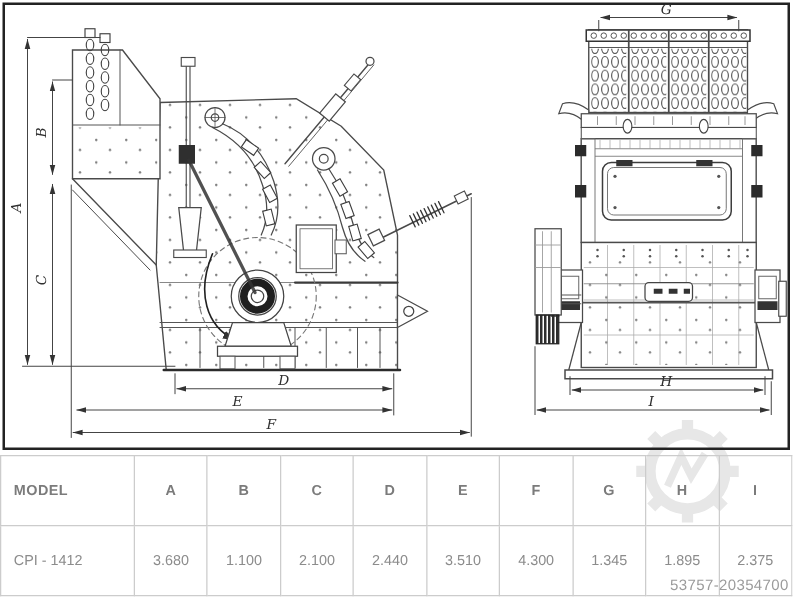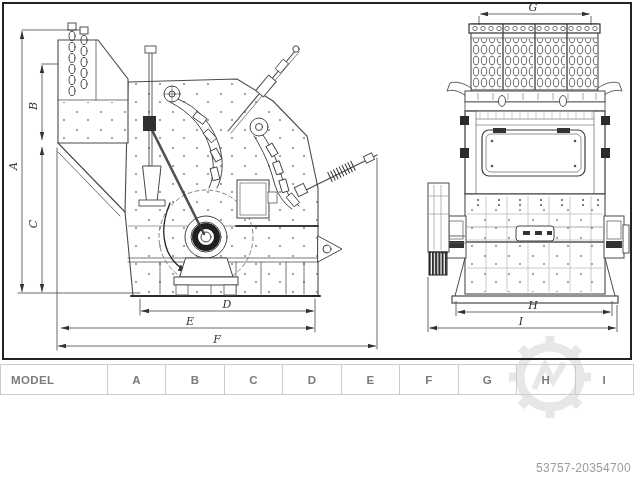--- a/index.html
+++ b/index.html
@@ -3,21 +3,21 @@
 <meta charset="utf-8">
 <style>
   html,body{margin:0;padding:0;background:#ffffff;width:634px;height:480px;overflow:hidden;
     font-family:"Liberation Sans","DejaVu Sans",sans-serif;}
   .stage{position:relative;width:634px;height:480px;background:#fff;}
   .drawing-wrap{position:relative;z-index:2;}
   svg text{user-select:none;}
   .dimlbl{font-family:"DejaVu Serif","Liberation Serif",serif;font-style:italic;font-size:11px;fill:#2f2f2f;}
   .spec-table{position:absolute;left:0;top:364px;width:634px;border-collapse:collapse;z-index:2;
     font-size:11.5px;color:#8c8c8c;background:transparent;table-layout:fixed;}
-  .spec-table th,.spec-table td{border:1px solid #cccccc;height:23px;padding:3px 4px;text-align:center;background:transparent;margin-left:12px;}
+  .spec-table th,.spec-table td{border:1px solid #cccccc;height:23px;padding:16px 4px;text-align:center;background:transparent;margin-left:12px;}
   .spec-table th{color:#7b7b7b;font-weight:bold;letter-spacing:.4px;}
   .spec-table td.model,.spec-table th.model{text-align:left;padding-left:10px;width:92px;}
   .footer-id{position:absolute;right:3px;top:461px;z-index:2;font-size:12px;color:#9b9b9b;letter-spacing:.3px;}
   .watermark{position:absolute;left:492px;top:325px;z-index:1;pointer-events:none;}
 </style>
 </head>
 <body>
 
 <div class="stage">
 
@@ -400,18 +400,30 @@
           <th>C</th>
           <th>D</th>
           <th>E</th>
           <th>F</th>
           <th>G</th>
           <th>H</th>
           <th>I</th>
         </tr>
       </thead>
     <tbody id="spec-body">
+        <tr>
+          <td class="model">CPI - 1412</td>
+          <td>3.680</td>
+          <td>1.100</td>
+          <td>2.100</td>
+          <td>2.440</td>
+          <td>3.510</td>
+          <td>4.300</td>
+          <td>1.345</td>
+          <td>1.895</td>
+          <td>2.375</td>
+        </tr>
       </tbody>
   </table>
 
   <div class="footer-id">53757-20354700</div>
 
 </div>
 
 </body></html>

